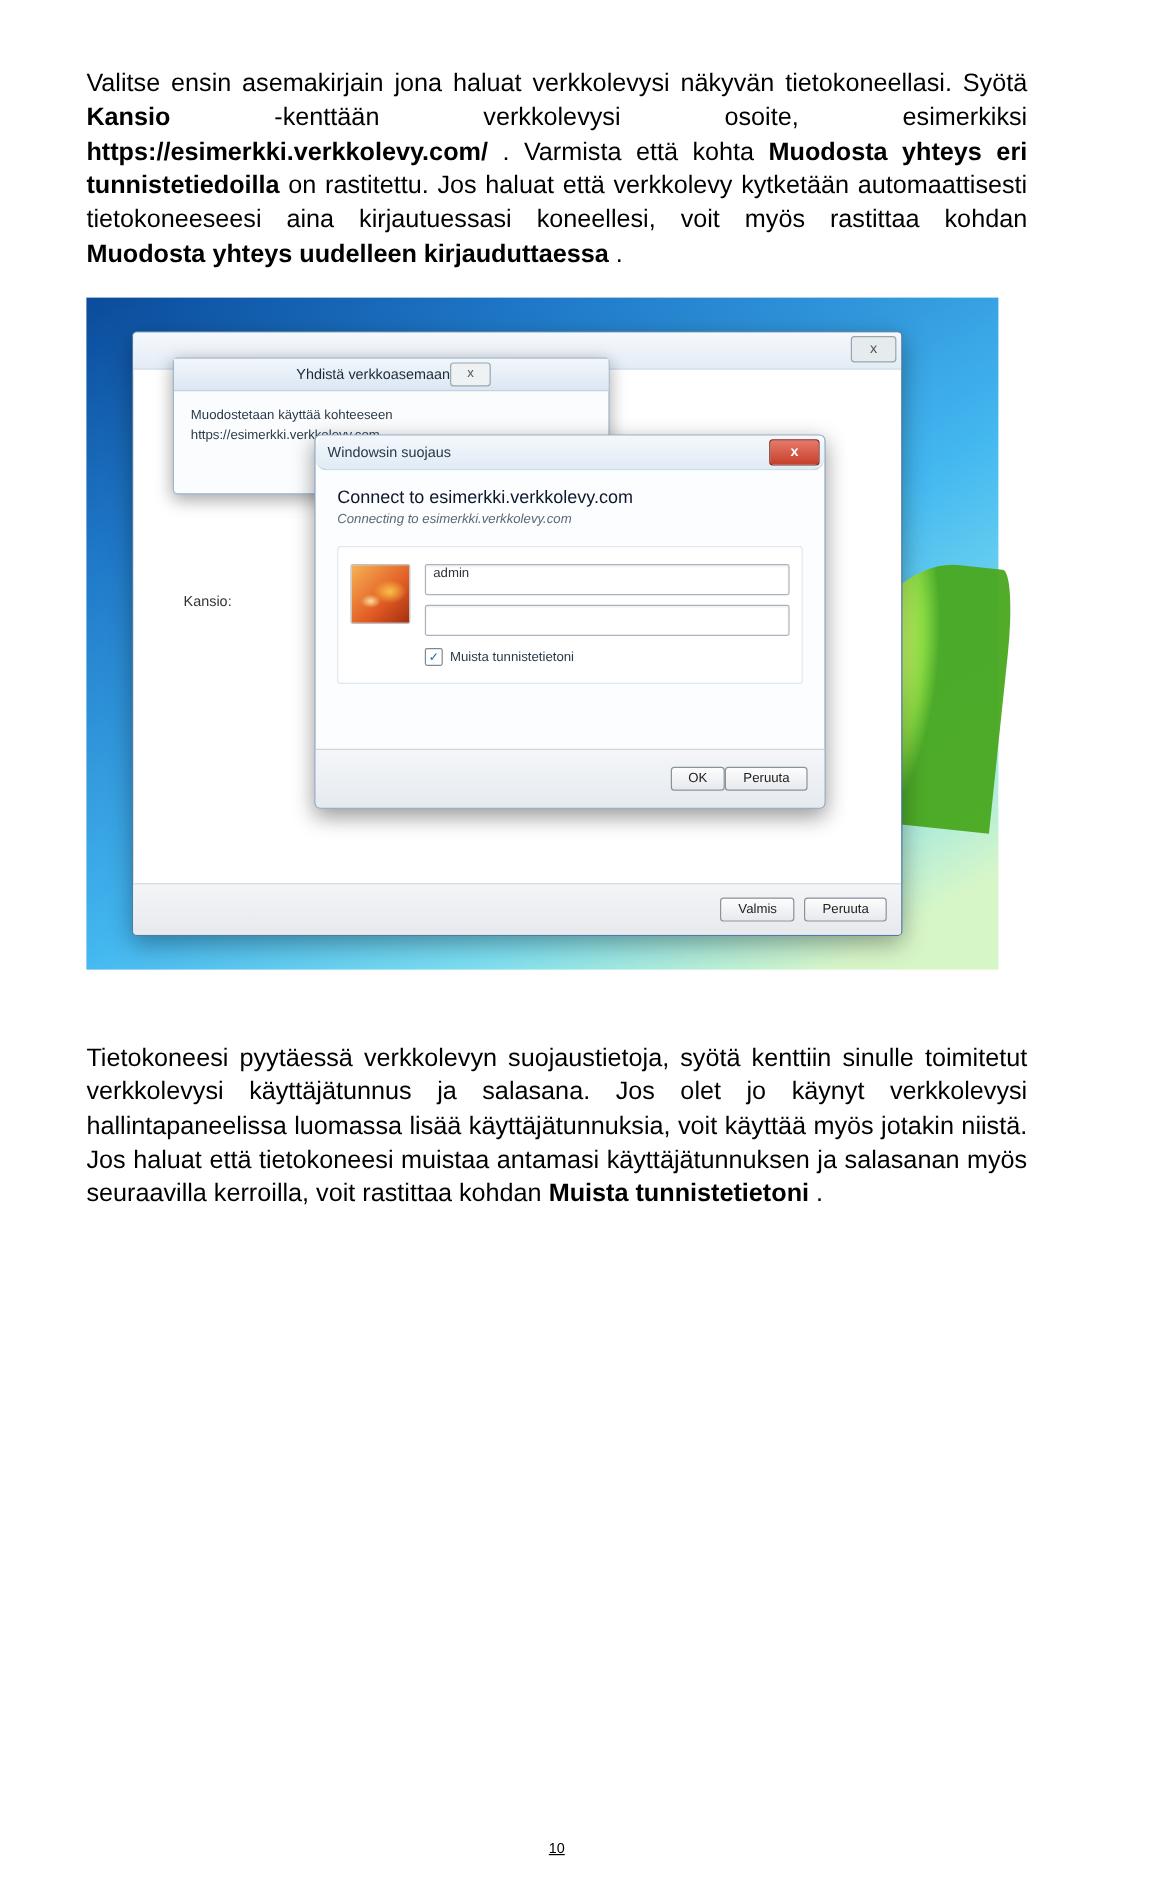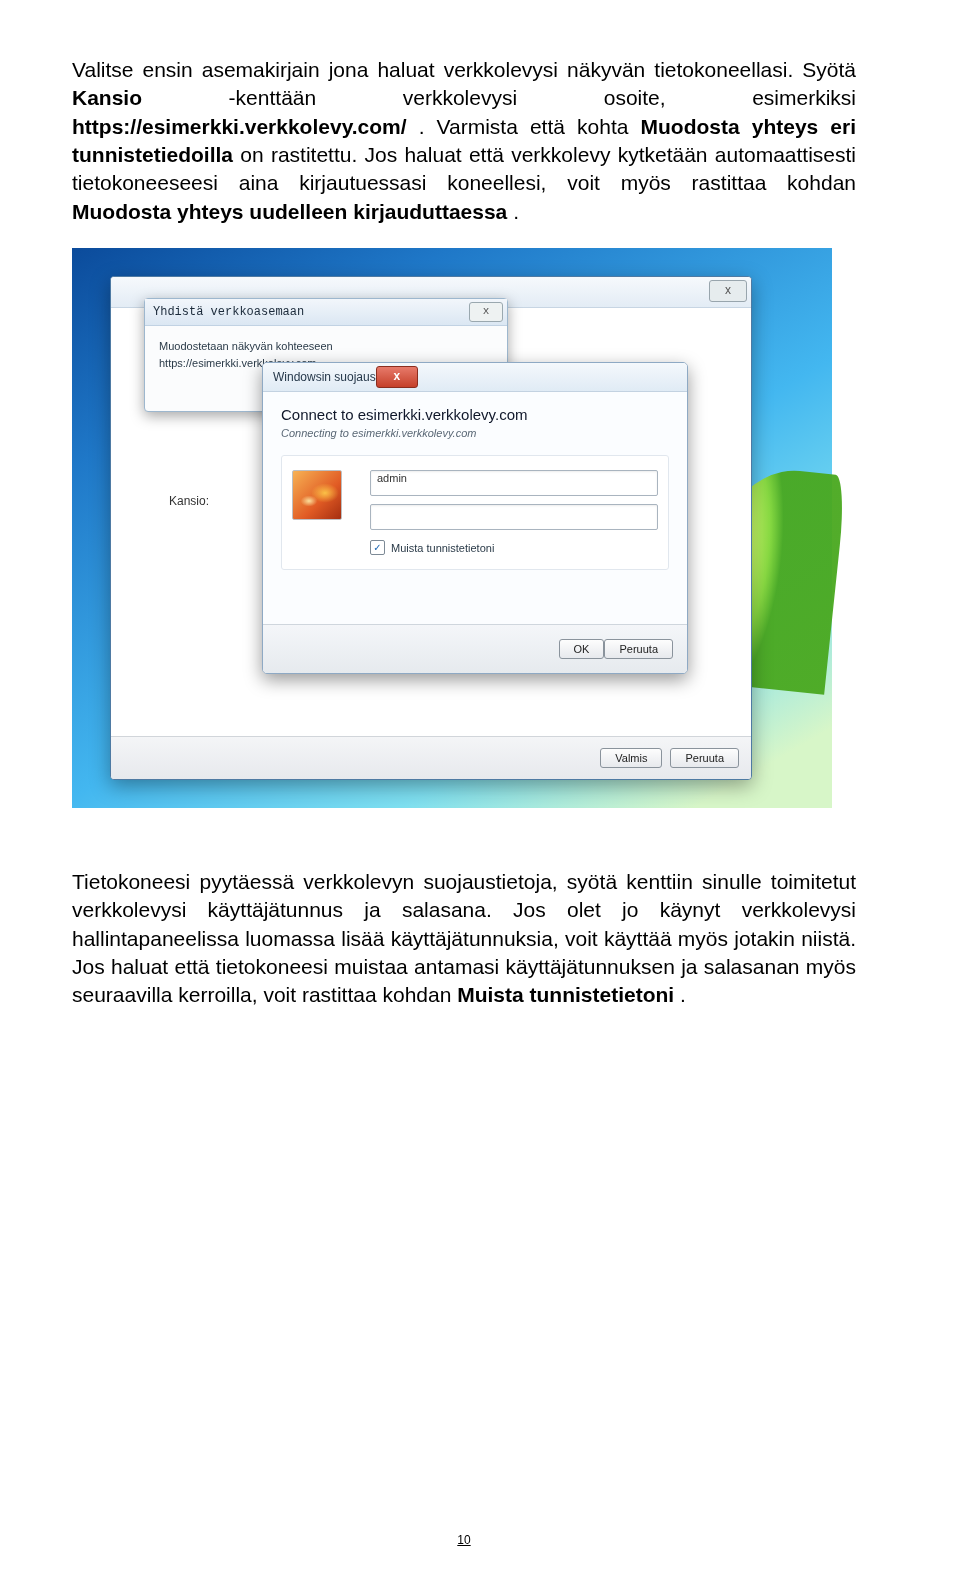--- a/index.html
+++ b/index.html
@@ -80,21 +80,20 @@
     padding: 26px 0 0 40px;
     position: relative;
     height: calc(100% - 72px);
   }
   .label-kansio {
     position: absolute;
     left: 42px;
     top: 186px;
     font-size: 12px;
     color: #333;
-    margin-left: 16px;
   }
   .wizard-footer {
     position: absolute;
     height: 42px;
     left: 0; right: 0; bottom: 0;
     background: linear-gradient(#f4f5f7,#e7e9ed);
     border-top: 1px solid #d1d5da;
     display: flex;
     justify-content: flex-end;
     align-items: center;
@@ -122,25 +121,24 @@
     border: 1px solid #9db7ce;
     box-shadow: 0 4px 14px rgba(0,0,0,0.35);
     border-radius: 4px;
   }
   .progress-titlebar {
     height: 26px;
     background: linear-gradient(#f2f6fb,#dbe7f3);
     border-bottom: 1px solid #c1d2e3;
     display: flex;
     align-items: center;
-    justify-content: space-between;
+    justify-content: center;
     padding: 0 4px 0 8px;
     font-size: 12px;
     color: #1b2a3a;
-    font-family: Liberation Mono, monospace;
   }
   .small-close {
     width: 32px; height: 18px;
     background: #eef2f2;
     border: 1px solid #9aa8af;
     border-radius: 3px;
     font-size: 11px;
     text-align: center;
     line-height: 16px;
     color: #555;
@@ -164,23 +162,25 @@
     box-shadow: 0 6px 18px rgba(0,0,0,0.4);
     border-radius: 5px;
     overflow: hidden;
   }
   .cred-titlebar {
     height: 28px;
     background: linear-gradient(#f4f8fc,#e0ebf5);
     border-bottom: 1px solid #c3d2e1;
     display: flex;
     align-items: center;
+    justify-content: space-between;
     padding: 0 4px 0 10px;
     font-size: 12px;
     color: #26384a;
+    border-radius: 10px;
   }
   .cred-close-red {
     width: 40px; height: 20px;
     background: linear-gradient(#e77a6a,#c5402a);
     border: 1px solid #8b2d1e;
     border-radius: 3px;
     color: #fff;
     font-size: 12px;
     text-align: center;
     line-height: 18px;
@@ -195,21 +195,21 @@
     margin: 0 0 4px 0;
   }
   .cred-sub {
     font-size: 11px;
     color: #5a6876;
     margin: 0 0 16px 0;
     font-style: italic;
   }
   .cred-row {
     display: flex;
-    gap: 28px;
+    gap: 12px;
     padding: 14px 10px;
     border: 1px solid #e1e7ee;
     border-radius: 3px;
     background: #fff;
   }
   .avatar {
     width: 48px; height: 48px;
     background: linear-gradient(135deg,#f7b254 0%, #e15b24 60%, #a52e10 100%);
     border: 1px solid #bdbfc2;
     border-radius: 2px;
@@ -312,21 +312,21 @@
         <div class="win-btn">Peruuta</div>
       </div>
     </div>
 
     <div class="progress">
       <div class="progress-titlebar">
         <span>Yhdistä verkkoasemaan</span>
         <div class="small-close">x</div>
       </div>
       <div class="progress-body">
-        <div>Muodostetaan näkyvän kohteeseen</div>
+        <div>Muodostetaan käyttää kohteeseen</div>
         <div>https://esimerkki.verkkolevy.com...</div>
       </div>
     </div>
 
     <div class="cred">
       <div class="cred-titlebar">
         <span>Windowsin suojaus</span>
         <div class="cred-close-red">x</div>
       </div>
       <div class="cred-body">

